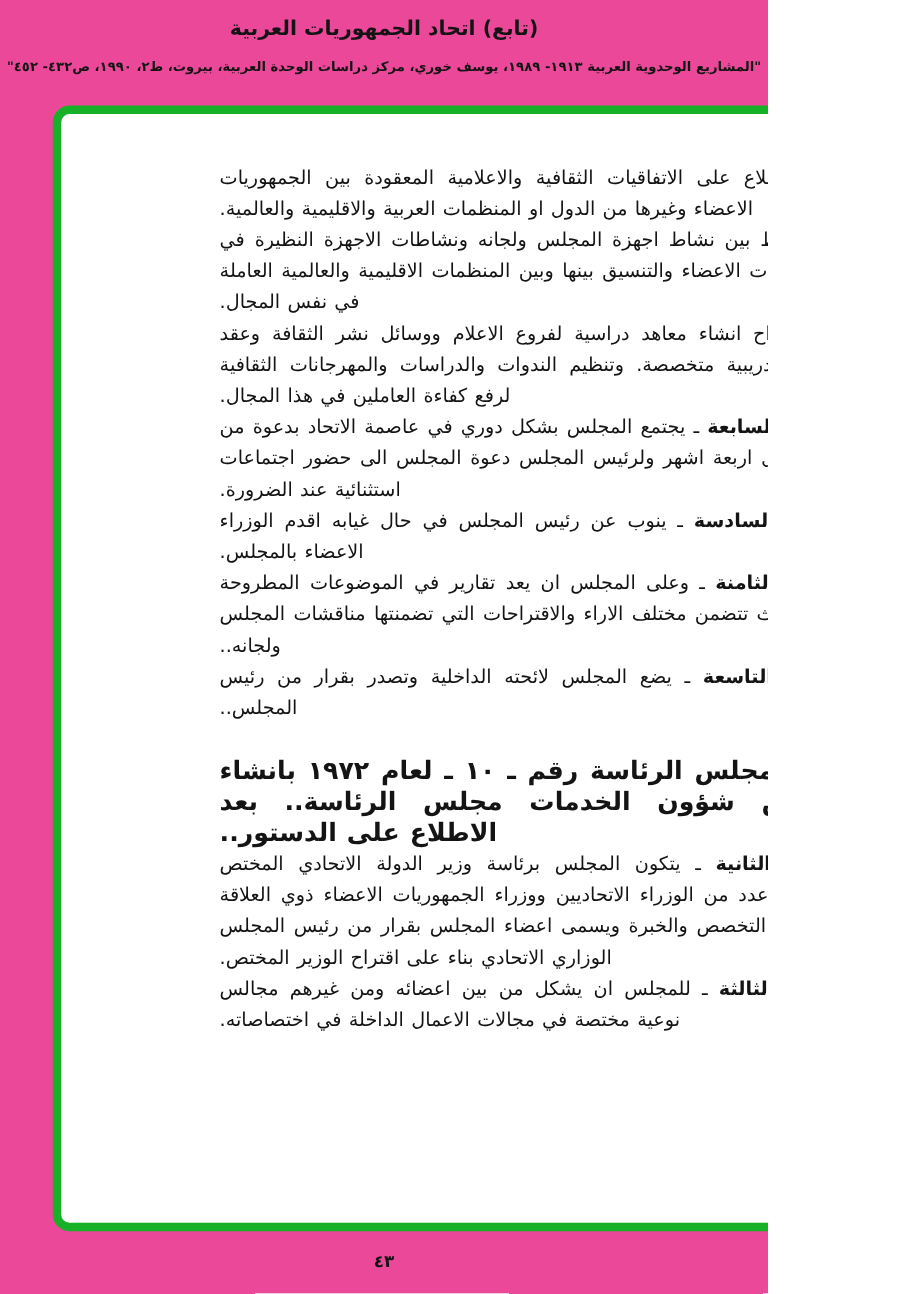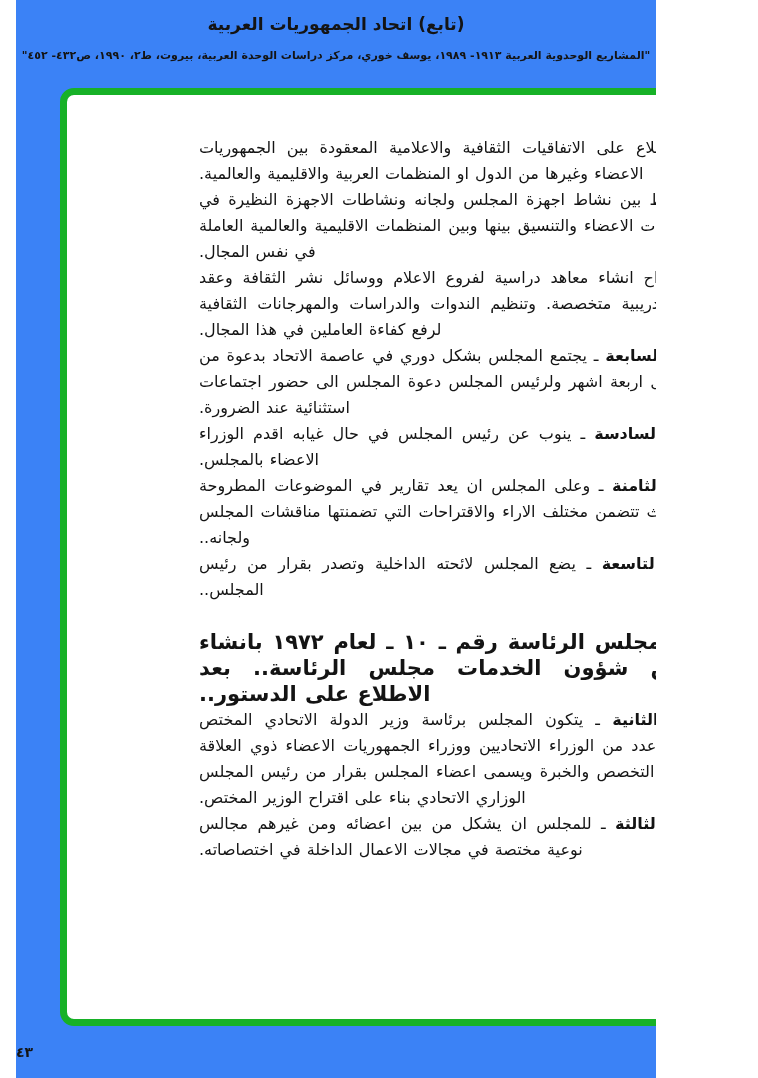--- a/index.html
+++ b/index.html
@@ -1,24 +1,23 @@
 <!DOCTYPE html>
 <html lang="ar"><head>
 <meta charset="utf-8">
 <style>
   * { margin:0; padding:0; box-sizing:border-box; }
   html,body { background:#ffffff; }
   .sheet {
     position:relative;
     width:640px; height:1078px;
-    background:#3b82f6;
+    background:#ec4899;
     font-family:"DejaVu Sans", sans-serif;
     color:#141414;
     overflow:hidden;
-    margin-left:16px;
   }
   .title {
     position:absolute; top:14px; left:0; width:100%;
     text-align:center; font-weight:bold; font-size:17px;
     direction:rtl;
   }
   .citation {
     position:absolute; top:49px; left:0; width:100%;
     text-align:center; font-weight:bold; font-size:11px;
     direction:rtl; letter-spacing:0.2px;
@@ -41,21 +40,21 @@
   .para { margin:0; }
   .lead { font-weight:bold; }
   .decree-heading {
     font-weight:bold;
     margin-top:26px;
     font-size:21px;
   }
   .decree-word { margin-bottom:26px; }
   .page-num {
     position:absolute; top:1044px; left:0; width:100%;
-    text-align:left; font-weight:bold; font-size:14px;
+    text-align:center; font-weight:bold; font-size:14px;
     letter-spacing:7px;
   }
 </style>
 </head>
 <body>
 
 <div class="sheet">
 
   <div class="title">(تابع) اتحاد الجمهوريات العربية</div>
 

